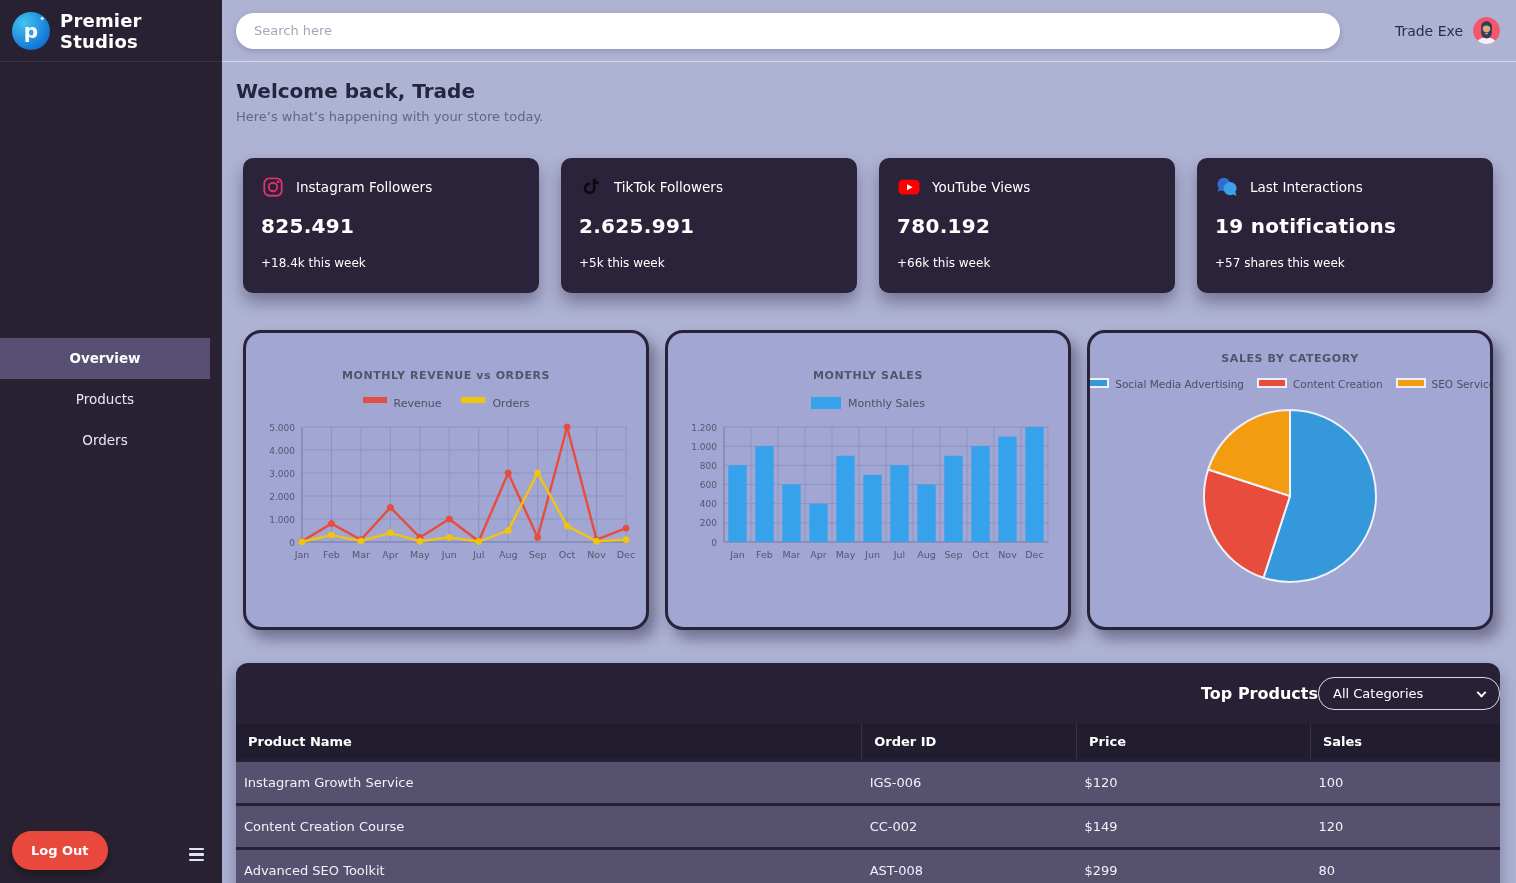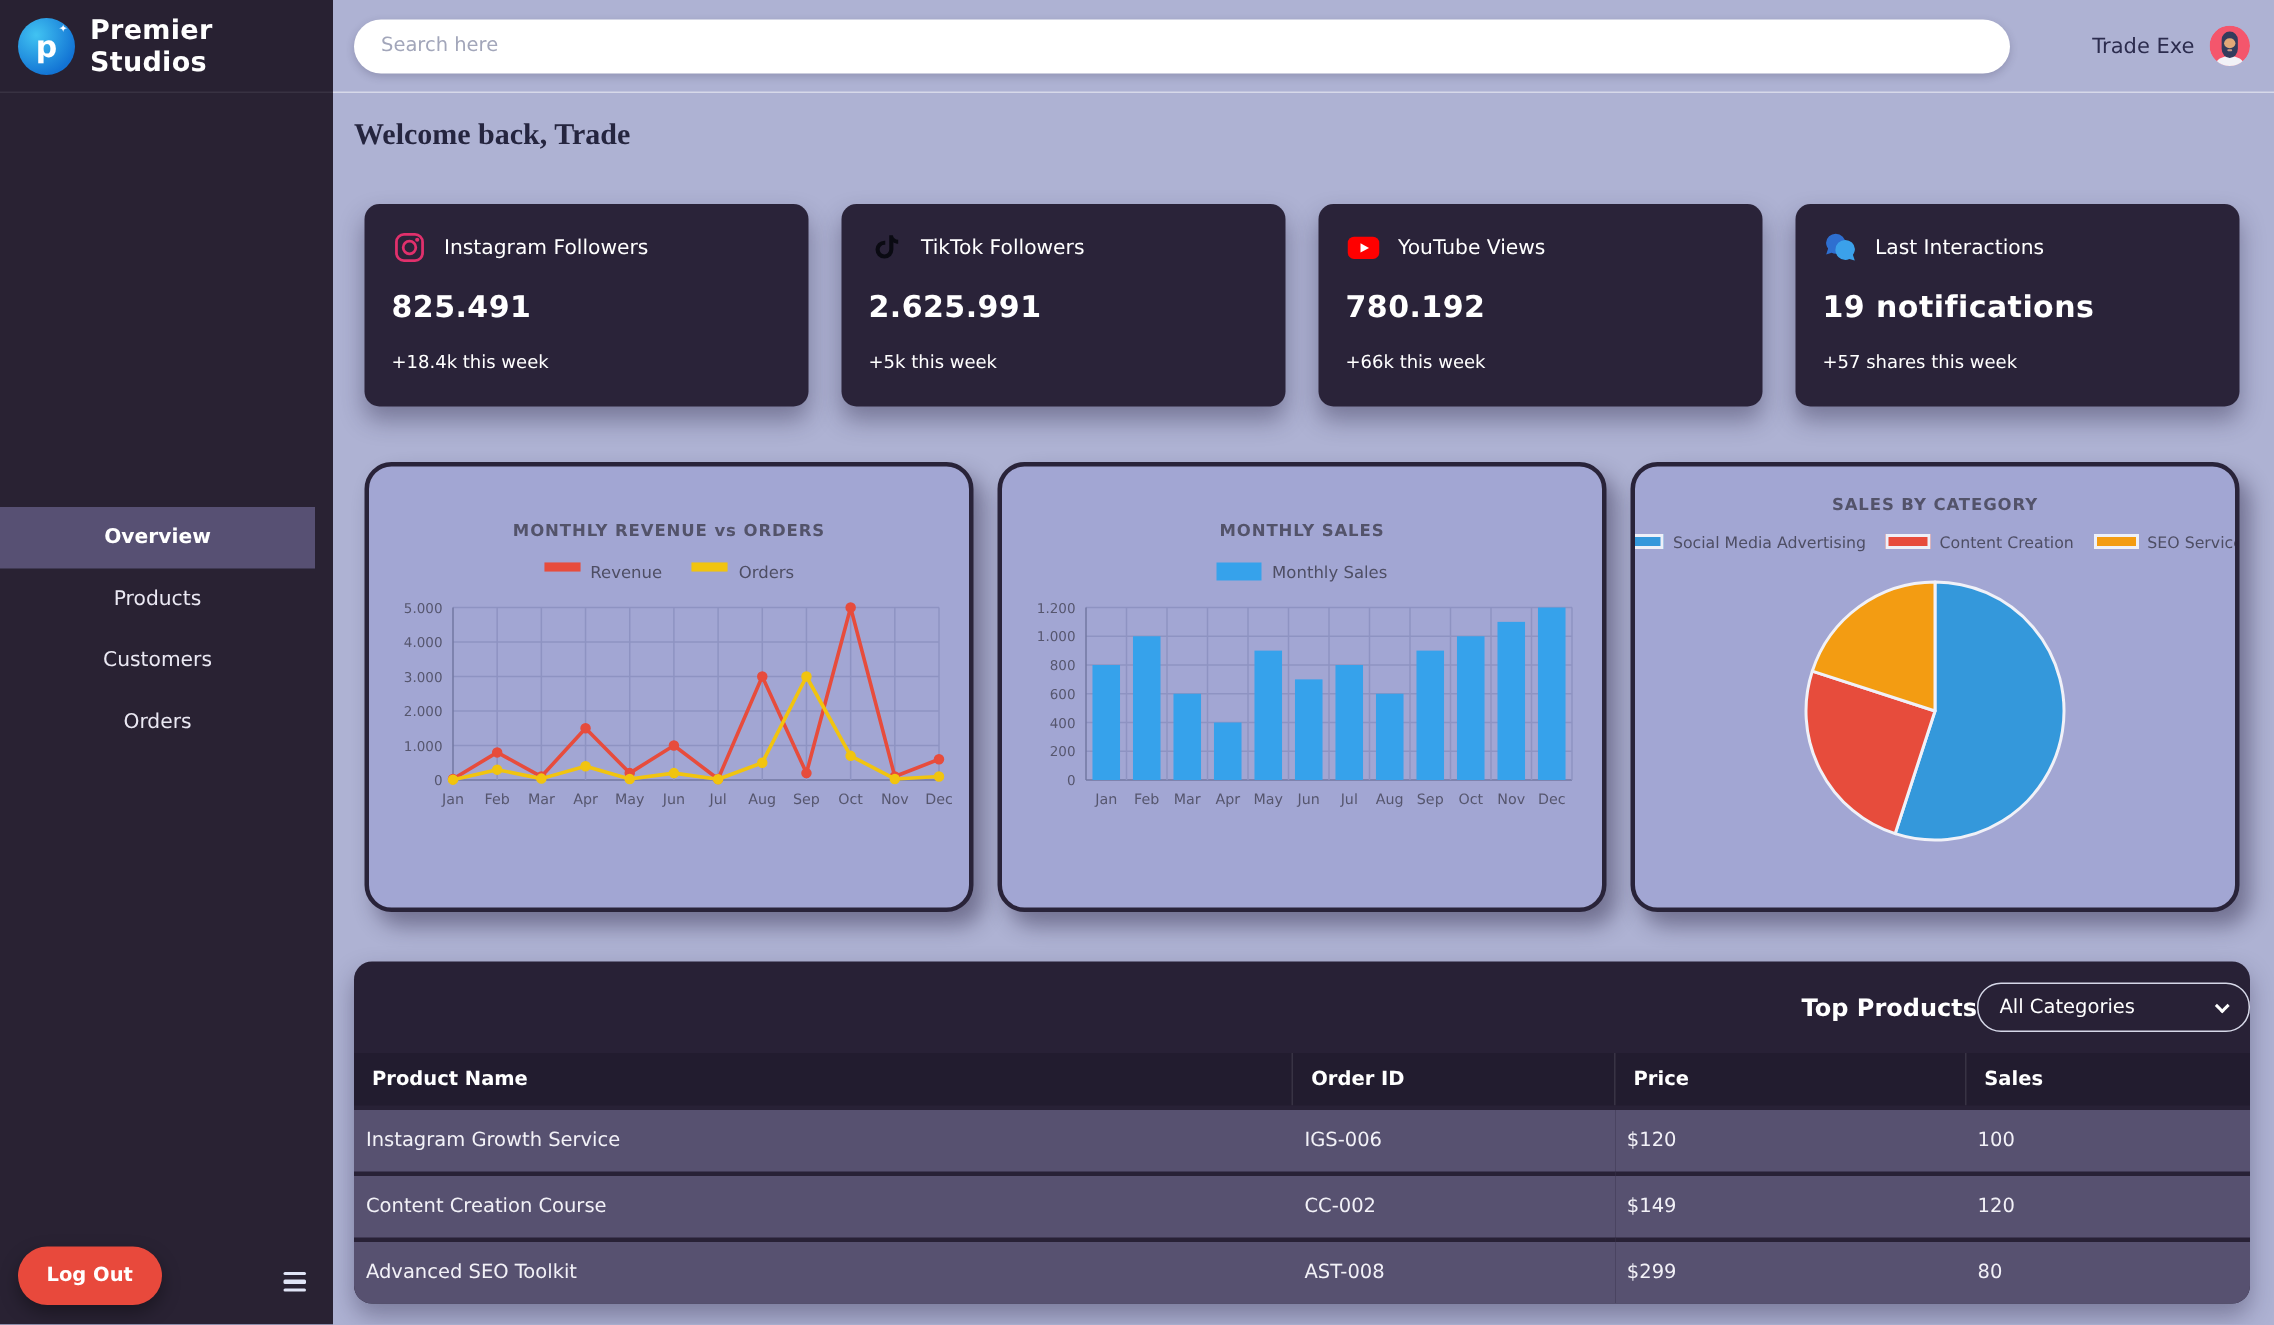--- a/index.html
+++ b/index.html
@@ -36,21 +36,21 @@
     padding:0 16px 0 14px; border-bottom:1px solid rgba(255,255,255,0.5); }
   .search-input { flex:1; max-width:1104px; height:36px; border:none; border-radius:18px;
     padding:0 18px; font-size:13px; font-family:inherit; color:#4a4f68; outline:none;
     background:#fff; box-shadow:0 2px 6px rgba(40,35,70,0.22); }
   .search-input::placeholder { color:#a2a6ba; }
   .user-cluster { margin-left:auto; display:flex; align-items:center; gap:10px; padding-left:24px; cursor:pointer; }
   .user-name { color:#2c2c4e; font-size:14px; }
   .avatar { width:27px; height:27px; border-radius:50%; overflow:hidden; display:block; }
   .content { padding:0 16px 0 14px; }
   .welcome { margin-top:17px; }
-  .welcome h1 { margin:0; font-size:20px; color:#25253f; font-weight:800;font-family:Liberation Serif, serif; }
+  .welcome h1 { margin:0; font-size:20px; color:#25253f; font-weight:800; }
   .welcome p { margin:6px 0 0; font-size:13px; color:#63677f; }
   
   .stats-row { display:flex; gap:22px; margin-top:34px; padding:0 7px; }
   .stat-card { flex:1; height:135px; background:#2a2339; border-radius:10px; color:#fff;
     padding:17px 18px; box-shadow:0 9px 16px rgba(30,24,55,0.38); }
   .stat-head { display:flex; align-items:center; gap:11px; }
   .stat-icon { width:24px; height:24px; display:flex; align-items:center; justify-content:center; }
   .stat-label { font-size:13.5px; }
   .stat-value { font-size:20px; font-weight:800; margin-top:15px; letter-spacing:0.3px; }
   .stat-delta { font-size:12px; margin-top:18px; }
@@ -93,21 +93,20 @@
 <body>
 
 <aside class="sidebar">
   <div class="logo-row">
     <span class="logo-badge">p</span>
     <span class="brand-name">Premier Studios</span>
   </div>
   <ul class="nav" id="nav">
       <li class="nav-item active">Overview</li>
       <li class="nav-item">Products</li>
-      <li class="nav-item">Customers</li>
       <li class="nav-item">Orders</li>
     </ul>
   <div class="sidebar-footer">
     <button class="logout-btn">Log Out</button>
     <span class="menu-toggle">
         <i></i>
         <i></i>
         <i></i>
       </span>
   </div>
@@ -126,20 +125,21 @@
           <ellipse cx="20" cy="17.5" rx="5.6" ry="5" fill="#e2a878"></ellipse>
           <rect x="17.6" y="23.5" width="4.8" height="2" rx="1" fill="#c98"></rect>
         </svg>
       </span>
     </div>
   </div>
 
   <div class="content">
     <div class="welcome">
       <h1>Welcome back, Trade</h1>
+      <p>Here’s what’s happening with your store today.</p>
     </div>
 
     <div class="stats-row" id="stats-row">
         <div class="stat-card">
           <div class="stat-head">
             <span class="stat-icon">
               <svg viewBox="0 0 24 24" width="22" height="22">
                 <rect x="2.5" y="2.5" width="19" height="19" rx="5.5" fill="none" stroke="#e1306c" stroke-width="2"></rect>
                 <circle cx="12" cy="12" r="4.6" fill="none" stroke="#e1306c" stroke-width="2"></circle>
                 <circle cx="17.6" cy="6.4" r="1.5" fill="#e1306c"></circle>

